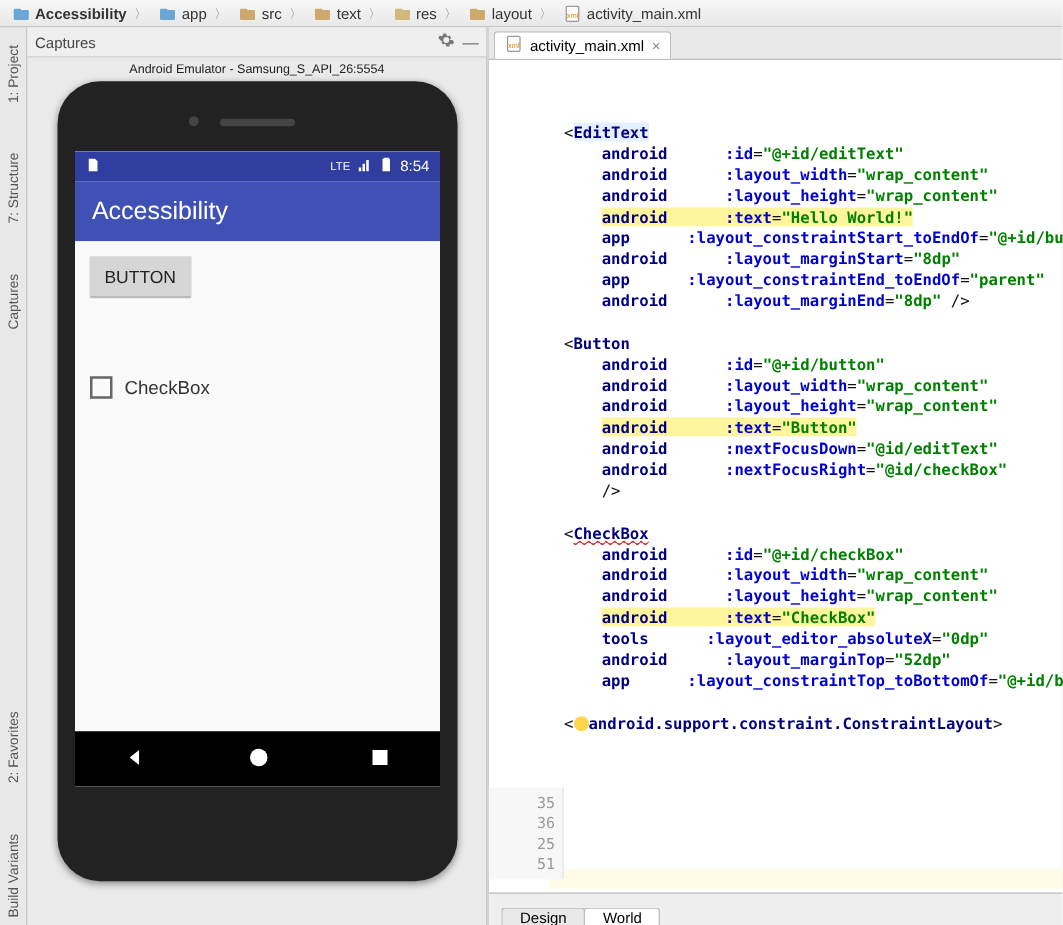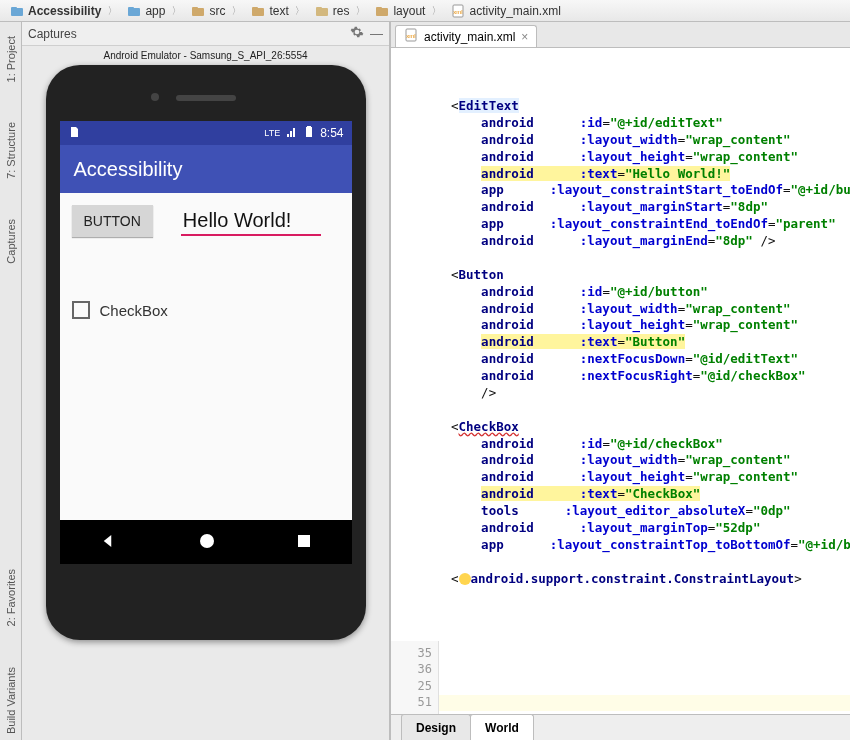--- a/index.html
+++ b/index.html
@@ -16,21 +16,21 @@
   .side-tab { writing-mode: vertical-rl; transform: rotate(180deg); font-size: 11px; color: #555; display:flex; align-items:center; gap:4px; white-space:nowrap; padding: 6px 0;}
 
   
   .captures { position:absolute; left:22px; top:22px; width:368px; bottom:0; background:#eaeaea; border-right:1px solid #bdbdbd; }
   .captures-header { height:24px; display:flex; align-items:center; justify-content:space-between; padding:0 6px; border-bottom:1px solid #cfcfcf; background:#efefef; font-size:12px; color:#444;}
   .captures-header .right { display:flex; align-items:center; gap:6px; color:#666;}
   .emulator-title { text-align:center; font-size:10px; padding:4px 0; color:#222; }
 
   
   .phone-wrap { display:flex; justify-content:center; padding-top:0px; }
-  .phone { width:320px; height:575px; background:#222; border-radius:34px; position:relative; box-shadow:0 2px 6px rgba(0,0,0,.4); padding:14px; }
+  .phone { width:320px; height:640px; background:#222; border-radius:34px; position:relative; box-shadow:0 2px 6px rgba(0,0,0,.4); padding:14px; }
   .speaker { position:absolute; top:30px; left:50%; transform:translateX(-50%); width:60px; height:6px; background:#444; border-radius:3px;}
   .camera-dot{ position:absolute; top:28px; left:calc(50% - 55px); width:8px; height:8px; border-radius:50%; background:#444;}
   .screen { position:absolute; top:56px; left:14px; right:14px; bottom:76px; background:#fafafa; overflow:hidden; }
   .statusbar { height:24px; background:#303F9F; color:#fff; display:flex; align-items:center; justify-content:space-between; padding:0 8px; font-size:12px;}
   .statusbar .sright{ display:flex; align-items:center; gap:6px;}
   .appbar { height:48px; background:#3F51B5; color:#fff; display:flex; align-items:center; padding:0 14px; font-size:20px; }
   .content { padding:12px; background:#fafafa;}
   .row1 { display:flex; align-items:center; gap:28px; }
   .mdbutton { background:#d6d6d6; border:none; padding:8px 12px; font-size:14px; color:#222; font-weight:500; box-shadow:0 1px 1px rgba(0,0,0,.3);}
   .edittext { font-size:20px; color:#111; border:none; border-bottom:2px solid #d81b60; background:transparent; padding:2px 2px; width:140px;}
@@ -53,25 +53,25 @@
   .filetab .close{ color:#888; font-size:12px; cursor:pointer;}
   .code { flex:1; overflow:auto; font-family: Menlo, Consolas, monospace; font-size:12.5px; line-height:1.35; padding:50px 8px 8px 60px; color:#111; white-space:pre; position:relative;}
   .tag{color:#000080;font-weight:bold;}
   .ns{color:#000080;font-weight:bold;margin-top:10px;}
   .attr{color:#0000d0;font-weight:bold;padding-left:46px;}
   .str{color:#008000;font-weight:bold;}
   .hl{background:#fff59d;}
   .sel{background:#e3f0ff;}
   .squig{ text-decoration: underline wavy #d32f2f; }
   .bottom-tabs{ height:26px; border-top:1px solid #bdbdbd; background:#eee; display:flex; align-items:flex-end; padding-left:10px;}
-  .btab{ height:26px; padding:0 14px; border:1px solid #bdbdbd; border-bottom:none; background:#e8e8e8; font-size:12px; display:flex; align-items:center; border-radius:3px 3px 0 0; margin-right:-1px;font-weight:bold;}
+  .btab{ height:14px; padding:0 14px; border:1px solid #bdbdbd; border-bottom:none; background:#e8e8e8; font-size:12px; display:flex; align-items:center; border-radius:3px 3px 0 0; margin-right:-1px;}
   .btab.active{ background:#fff; }
 
   
-  .linenums { position:absolute; left:0; bottom:26px; width:48px; background:#f7f7f7; border-right:1px solid #e0e0e0; font-family:Menlo,Consolas,monospace; font-size:12px; color:#999; text-align:right; padding:4px 6px 4px 0; line-height:1.35;}
+  .linenums { position:absolute; left:0; bottom:37px; width:60px; background:#f7f7f7; border-right:1px solid #e0e0e0; font-family:Menlo,Consolas,monospace; font-size:12px; color:#999; text-align:right; padding:4px 6px 4px 0; line-height:1.35;}
   .code-bottom-hl{ position:absolute; left:48px; right:0; bottom:29px; height:16px; background:#fffde7; }
 </style>
 </head>
 <body>
 
 <div class="breadcrumbs">
   <span class="crumb">
     <span class="ficon">
         <svg width="14" height="14">
           <rect x="1" y="4" width="12" height="8" rx="1" fill="#6aa7d6"></rect>
@@ -192,21 +192,20 @@
                 </svg></span>
             <span>8:54</span>
           </span>
         </div>
         <div class="appbar">
           <span>Accessibility</span>
         </div>
         <div class="content">
           <div class="row1">
             <button class="mdbutton">BUTTON</button>
-            <input class="edittext" value="Hello World!" style="">
           </div>
           <div class="cbrow">
             <span class="cbbox"></span>
             <span>CheckBox</span>
           </div>
         </div>
         <div class="navbar">
           <span><svg width="18" height="18" viewBox="0 0 24 24">
                 <path fill="#fff" d="M15 4l-10 8 10 8z"></path>
               </svg></span>

